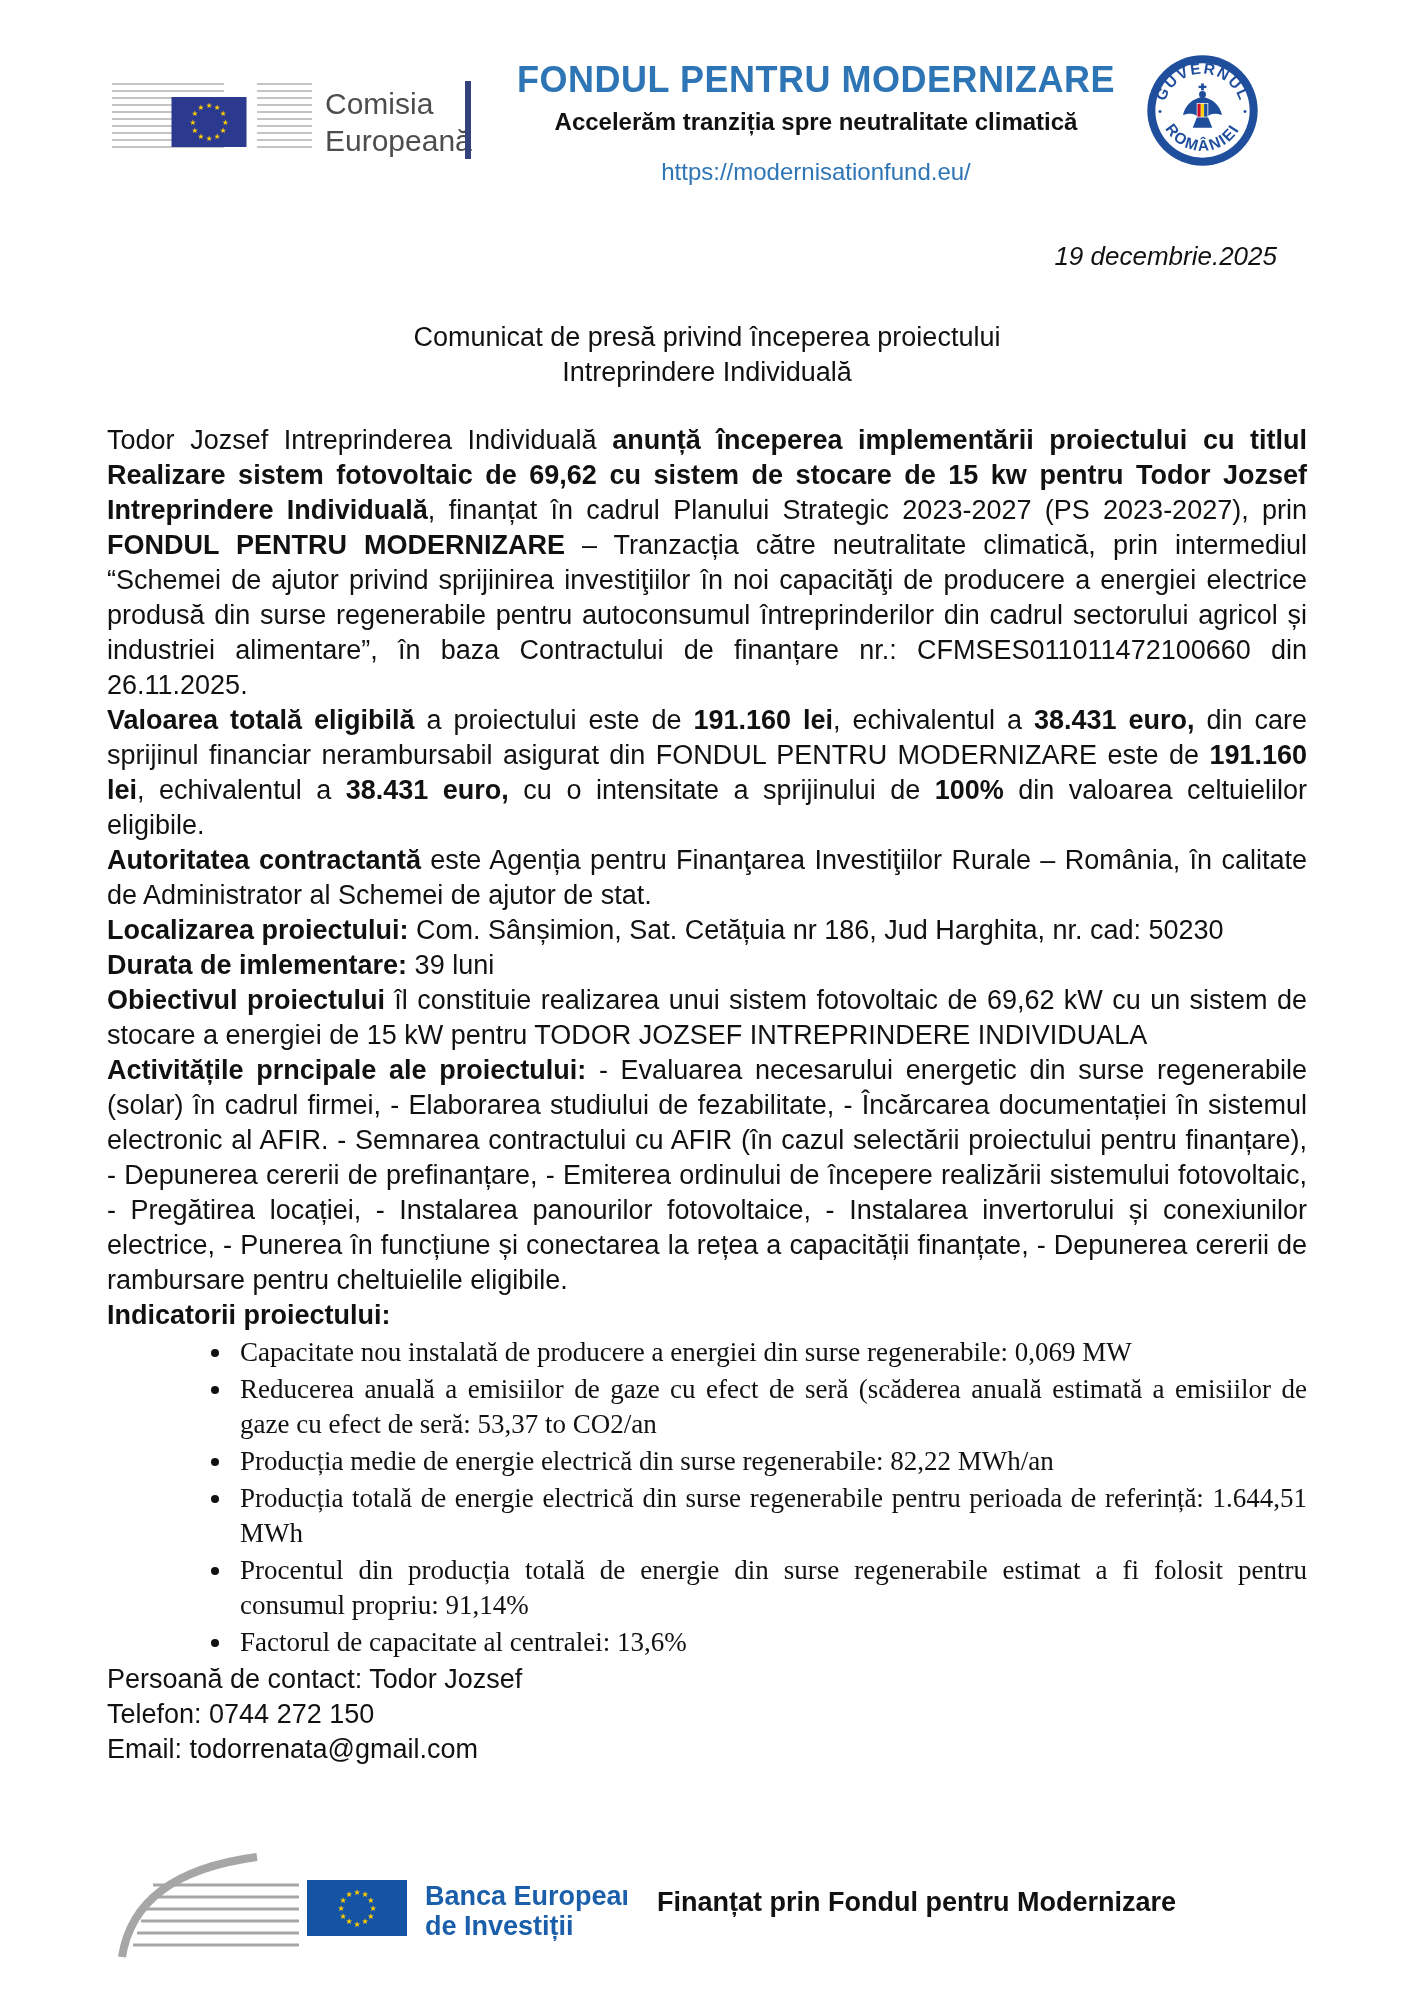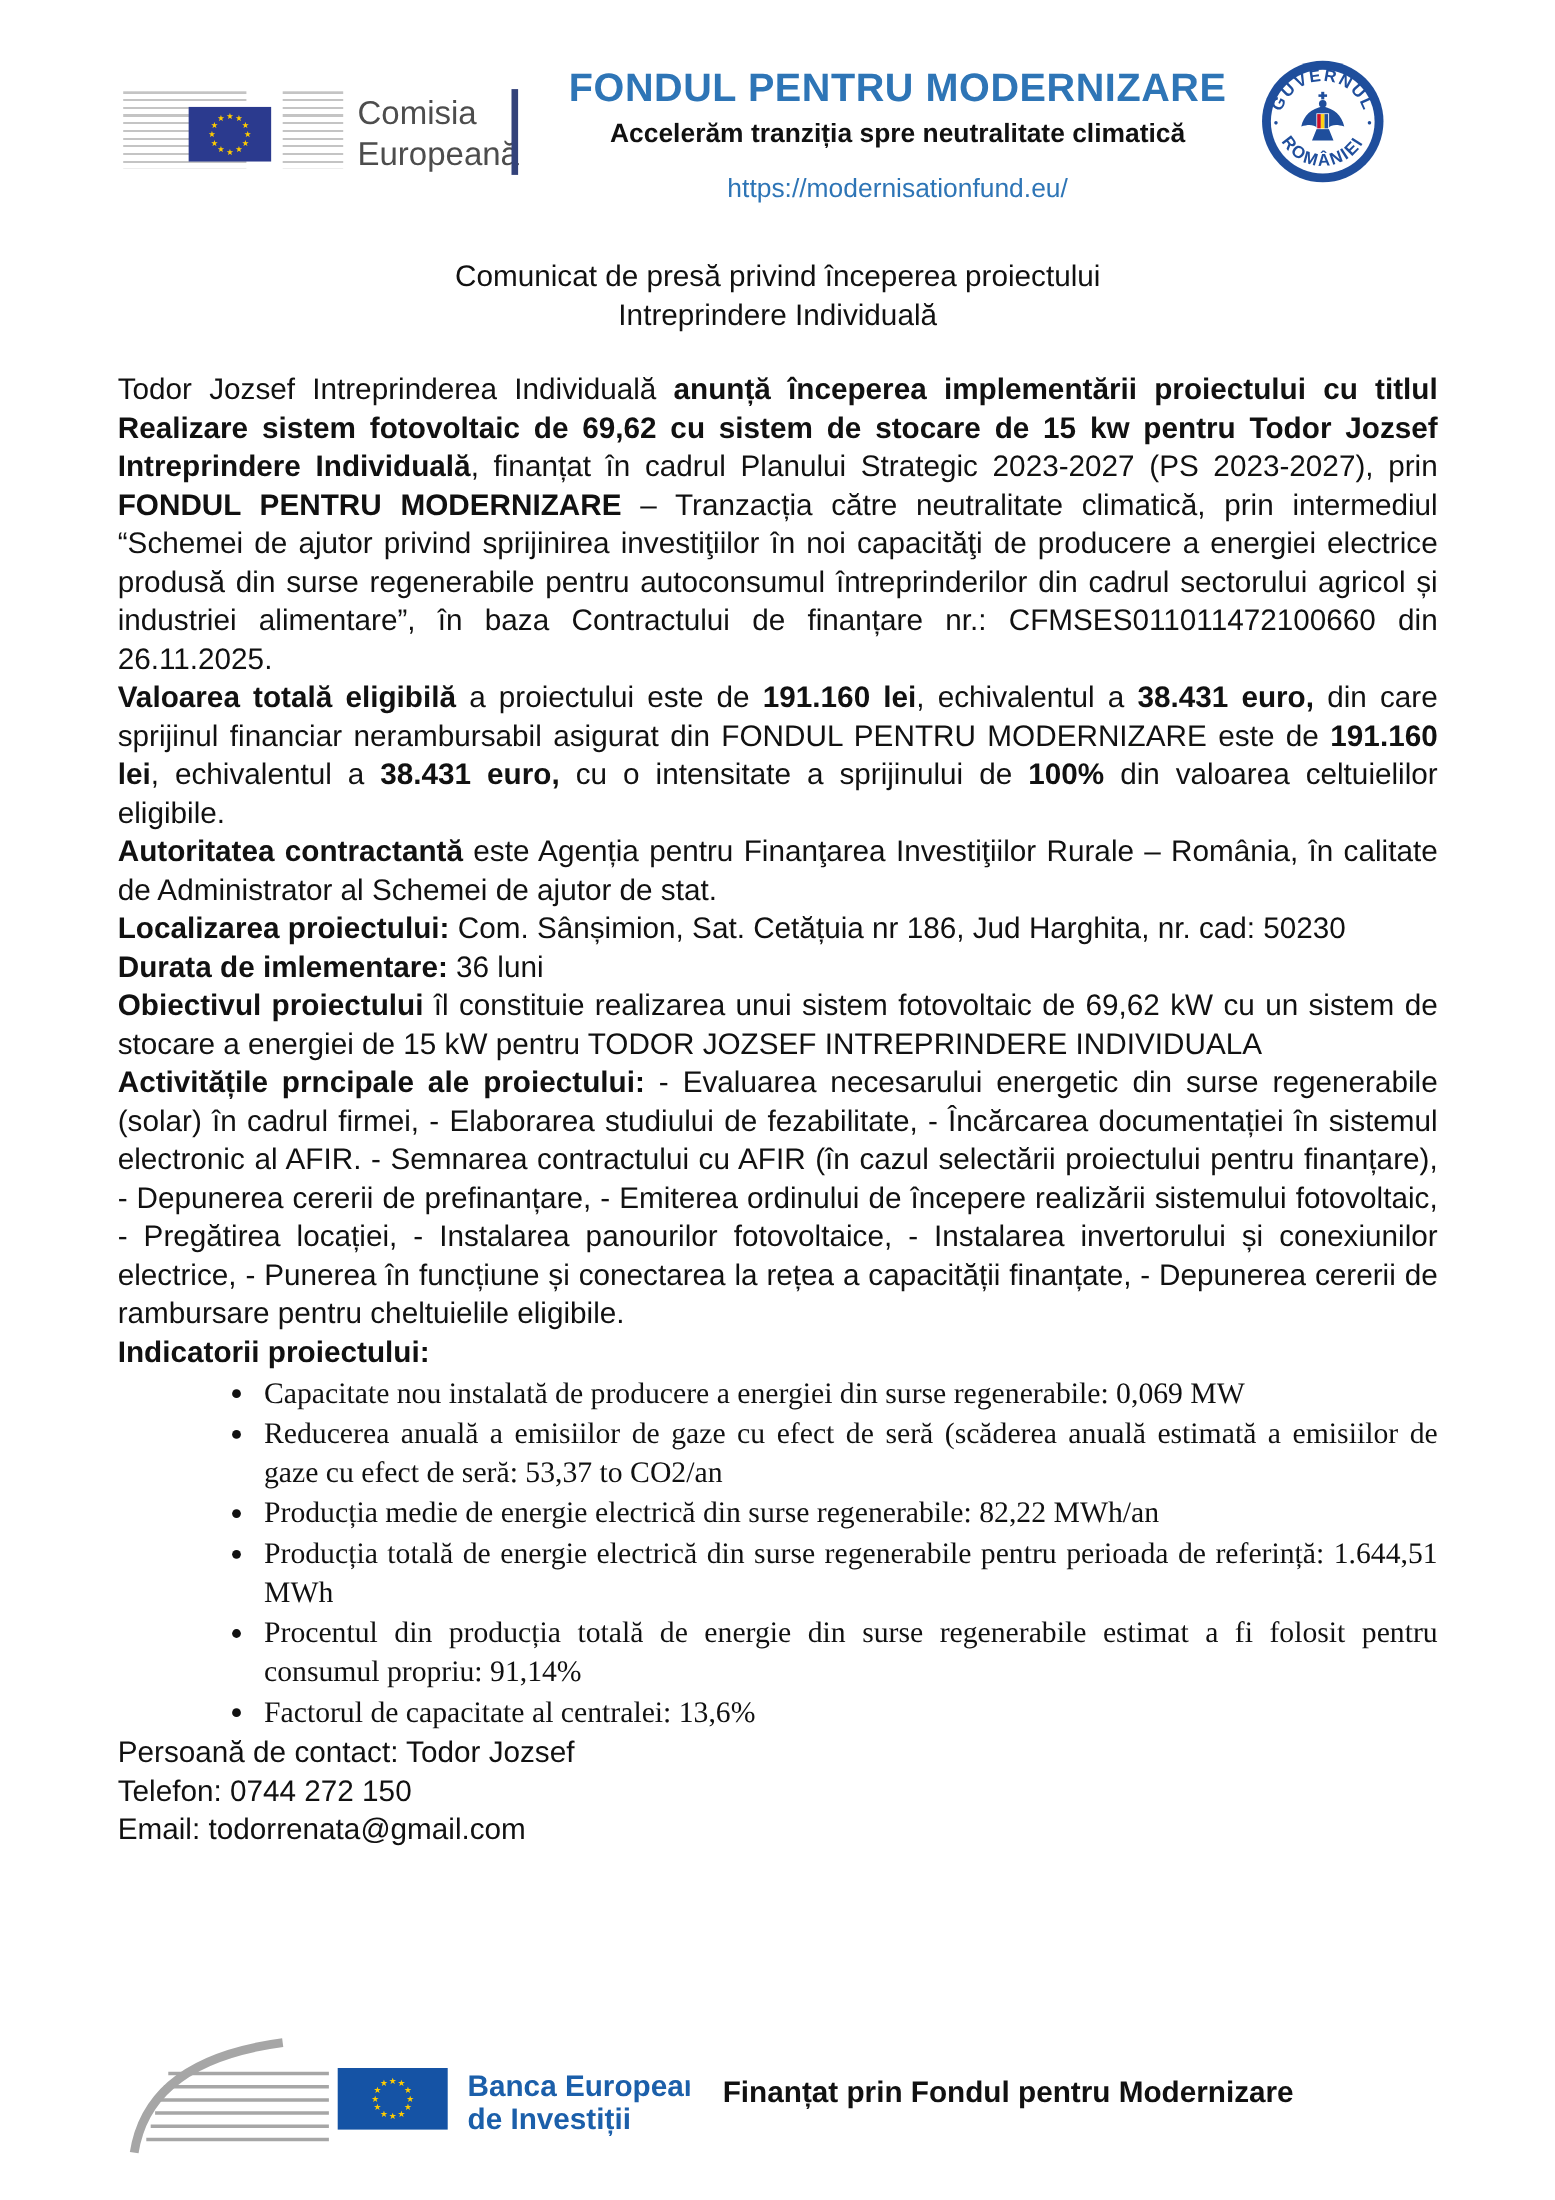--- a/index.html
+++ b/index.html
@@ -110,32 +110,33 @@
         <circle cx="50" cy="36" r="3"></circle>
         <path d="M50,38 C41,40 35,45 33,54 C39,52 43,52.5 45.5,55 L41.5,65 H58.5 L54.5,55 C57,52.5 61,52 67,54 C65,45 59,40 50,38 Z"></path>
         <rect x="45" y="43.5" width="10" height="12.5" fill="#ffffff"></rect>
         <rect x="45.6" y="44.1" width="2.9" height="11.3" fill="#C8102E"></rect>
         <rect x="48.5" y="44.1" width="2.9" height="11.3" fill="#FCD116"></rect>
         <rect x="51.4" y="44.1" width="2.9" height="11.3" fill="var(--seal-blue)"></rect>
       </g>
     </svg>
   </header>
 
+  <div class="date">19 decembrie.2025</div>
 
   <div class="doc-title">
     <div>Comunicat de presă privind începerea proiectului</div>
     <div>Intreprindere Individuală</div>
   </div>
 
   <main class="body">
     <p><span>Todor Jozsef Intreprinderea Individuală </span><b>anunță începerea implementării proiectului cu titlul Realizare sistem fotovoltaic de 69,62 cu sistem de stocare de 15 kw pentru Todor Jozsef Intreprindere Individuală</b><span>, finanțat în cadrul Planului Strategic 2023-2027 (PS 2023-2027), prin </span><b>FONDUL PENTRU MODERNIZARE</b><span> – Tranzacția către neutralitate climatică, prin intermediul “Schemei de ajutor privind sprijinirea investiţiilor în noi capacităţi de producere a energiei electrice produsă din surse regenerabile pentru autoconsumul întreprinderilor din cadrul sectorului agricol și industriei alimentare”, în baza Contractului de finanțare nr.: CFMSES011011472100660 din 26.11.2025.</span></p>
     <p><b>Valoarea totală eligibilă</b><span> a proiectului este de </span><b>191.160 lei</b><span>, echivalentul a </span><b>38.431 euro,</b><span> din care sprijinul financiar nerambursabil asigurat din FONDUL PENTRU MODERNIZARE este de </span><b>191.160 lei</b><span>, echivalentul a </span><b>38.431 euro,</b><span> cu o intensitate a sprijinului de </span><b>100%</b><span> din valoarea celtuielilor eligibile.</span></p>
     <p><b>Autoritatea contractantă</b><span> este Agenția pentru Finanţarea Investiţiilor Rurale – România, în calitate de Administrator al Schemei de ajutor de stat.</span></p>
     <p><b>Localizarea proiectului:</b><span> Com. Sânșimion, Sat. Cetățuia nr 186, Jud Harghita, nr. cad: 50230</span></p>
-    <p><b>Durata de imlementare:</b><span> 36 luni</span></p>
+    <p><b>Durata de imlementare:</b><span> 39 luni</span></p>
     <p><b>Obiectivul proiectului</b><span> îl constituie realizarea unui sistem fotovoltaic de 69,62 kW cu un sistem de stocare a energiei de 15 kW pentru TODOR JOZSEF INTREPRINDERE INDIVIDUALA</span></p>
     <p><b>Activitățile prncipale ale proiectului:</b><span> - Evaluarea necesarului energetic din surse regenerabile (solar) în cadrul firmei, - Elaborarea studiului de fezabilitate, - Încărcarea documentației în sistemul electronic al AFIR. - Semnarea contractului cu AFIR (în cazul selectării proiectului pentru finanțare), - Depunerea cererii de prefinanțare, - Emiterea ordinului de începere realizării sistemului fotovoltaic, - Pregătirea locației, - Instalarea panourilor fotovoltaice, - Instalarea invertorului și conexiunilor electrice, - Punerea în funcțiune și conectarea la rețea a capacității finanțate, - Depunerea cererii de rambursare pentru cheltuielile eligibile.</span></p>
     <p class="bold">Indicatorii proiectului:</p>
     <ul>
       <li>Capacitate nou instalată de producere a energiei din surse regenerabile: 0,069 MW</li>
       <li>Reducerea anuală a emisiilor de gaze cu efect de seră (scăderea anuală estimată a emisiilor de gaze cu efect de seră: 53,37 to CO2/an</li>
       <li>Producția medie de energie electrică din surse regenerabile: 82,22 MWh/an</li>
       <li>Producția totală de energie electrică din surse regenerabile pentru perioada de referință: 1.644,51 MWh</li>
       <li>Procentul din producția totală de energie din surse regenerabile estimat a fi folosit pentru consumul propriu: 91,14%</li>
       <li>Factorul de capacitate al centralei: 13,6%</li>

